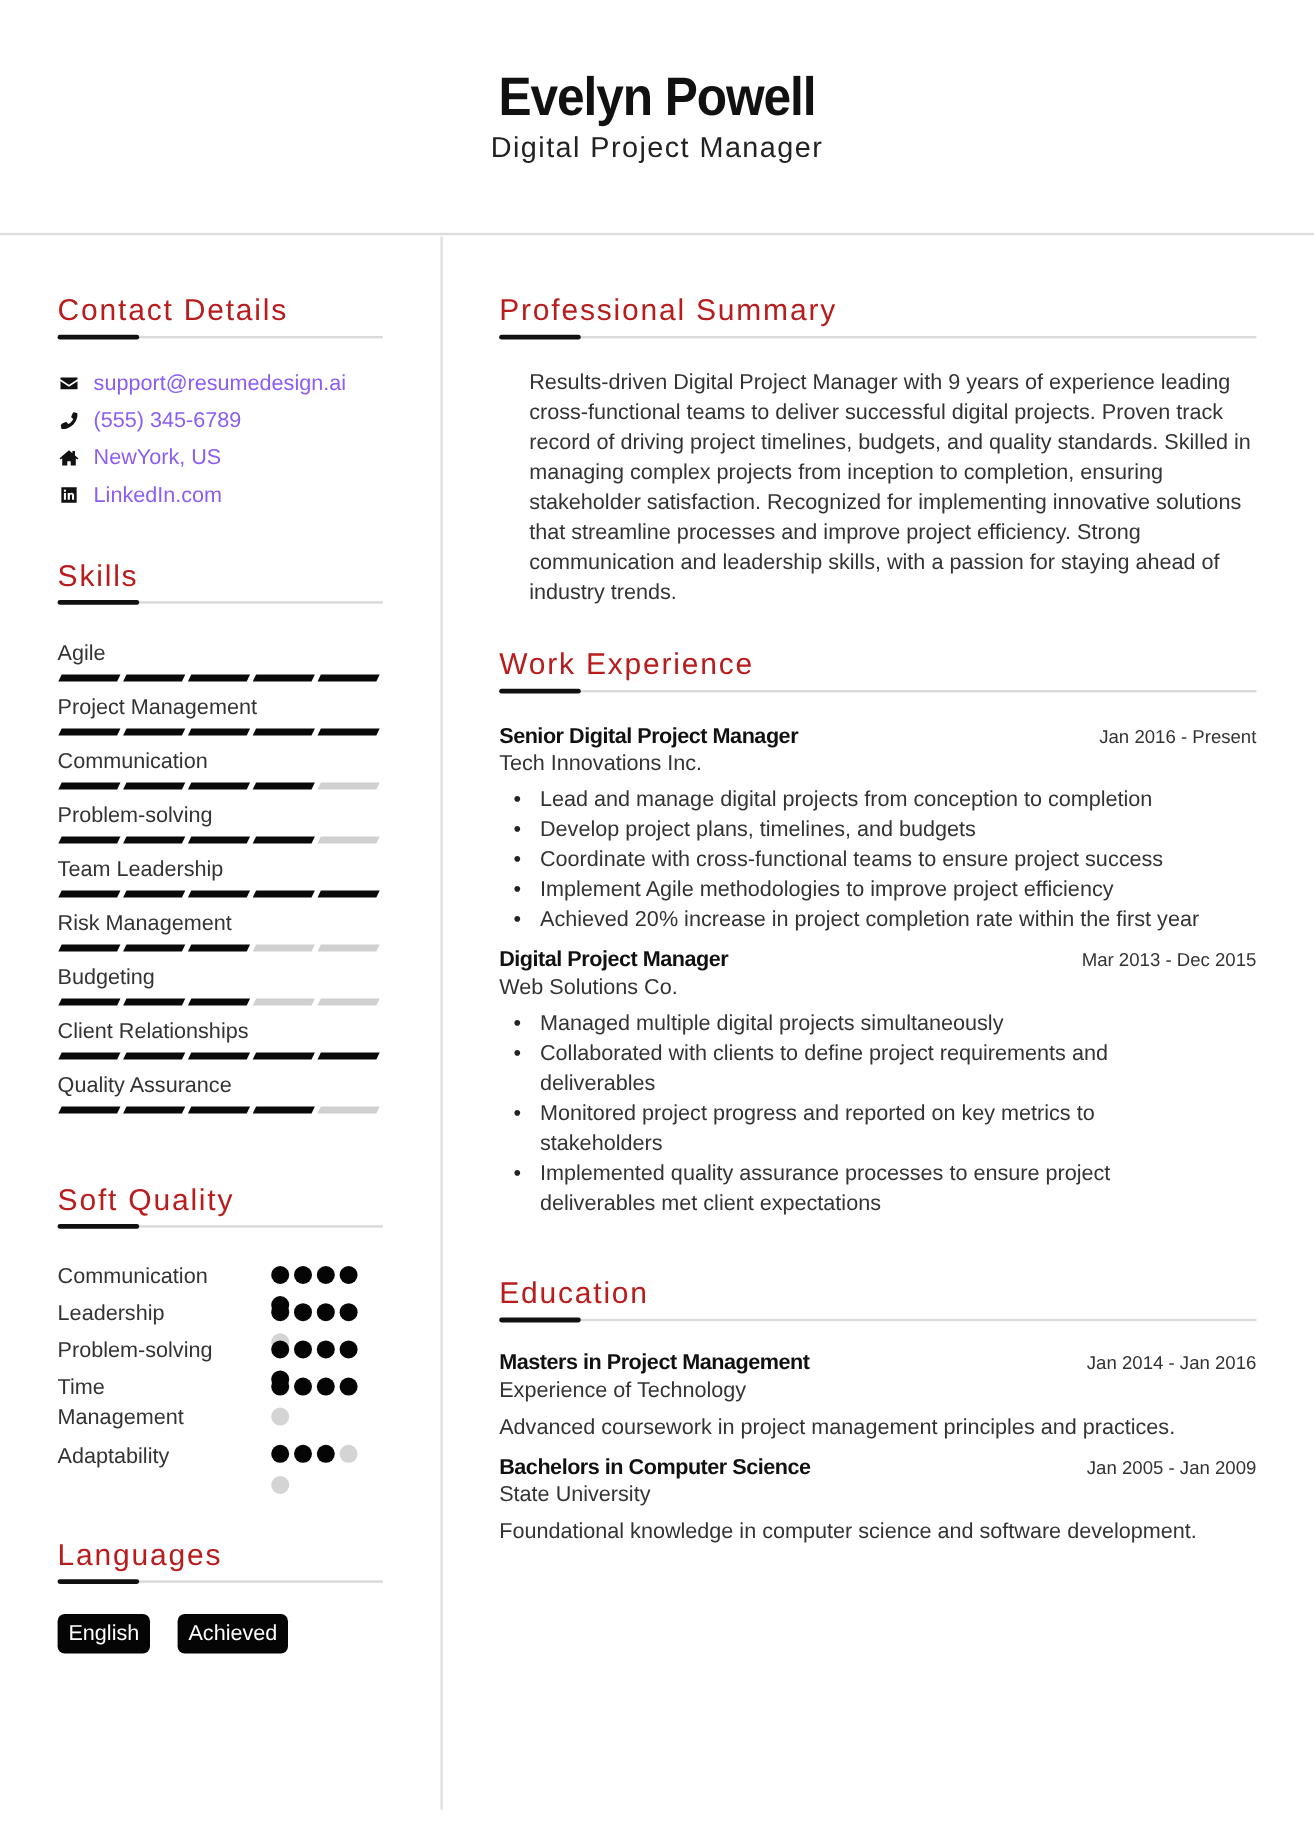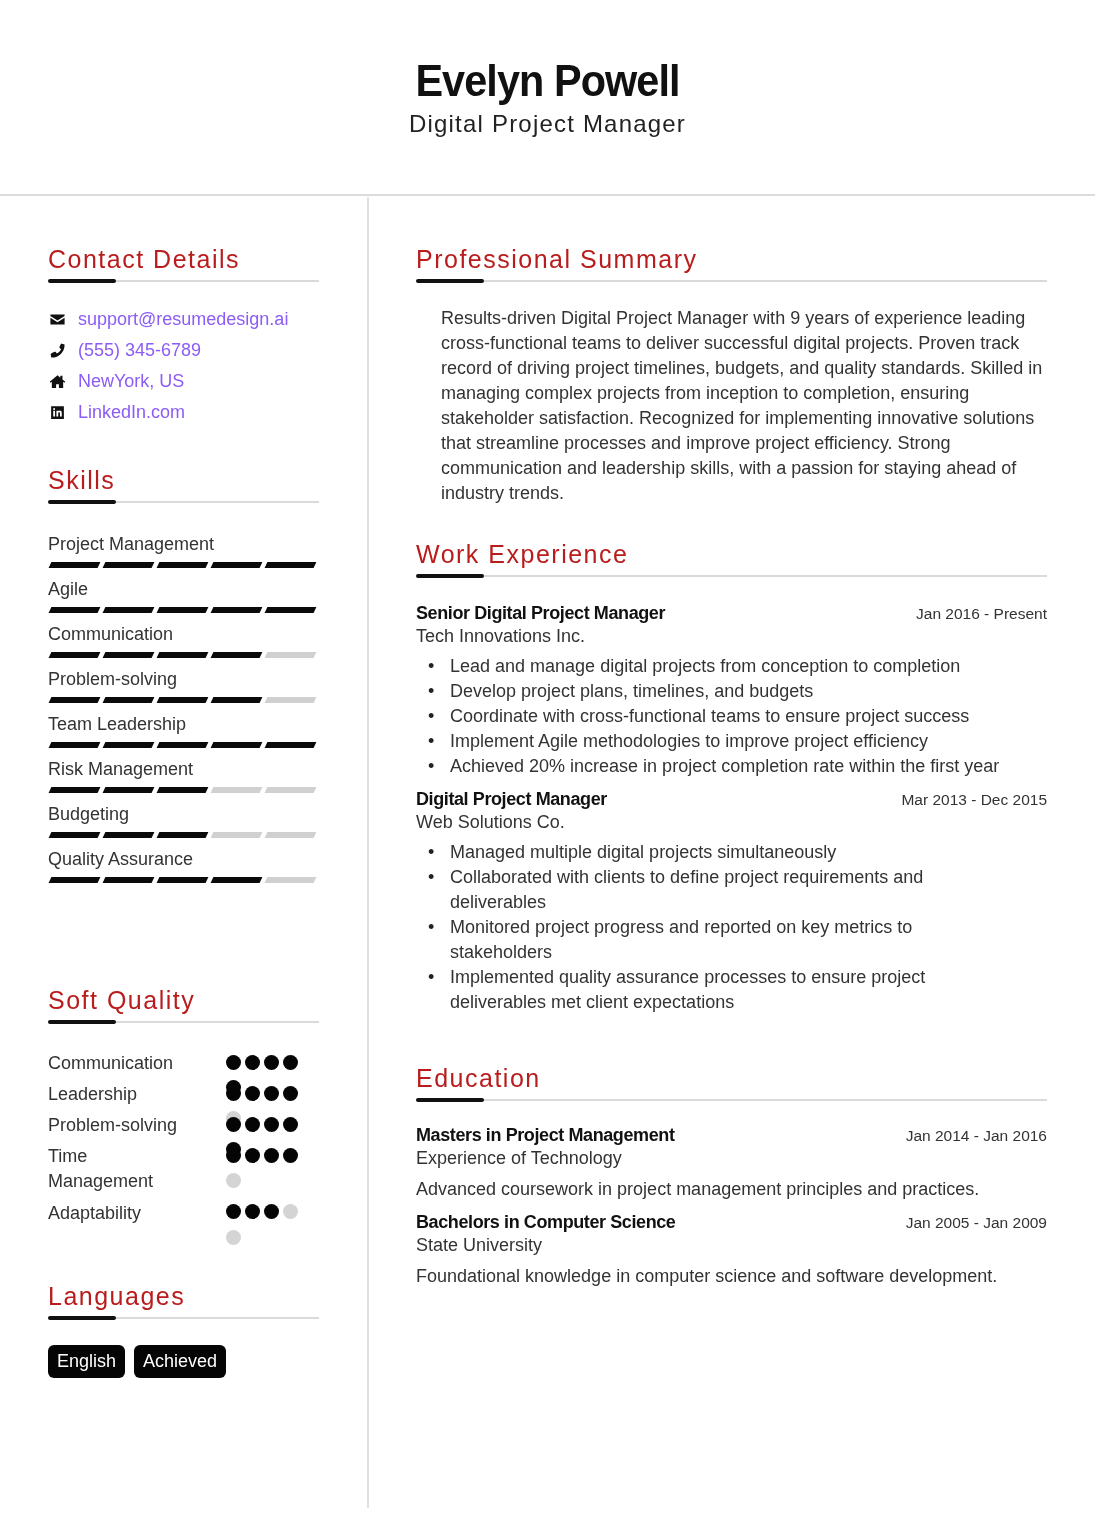--- a/index.html
+++ b/index.html
@@ -29,21 +29,21 @@
   .skill-label { font-size: 18px; color: #333; height: 26px; line-height: 26px; }
   .skill-bars { display: flex; gap: 5px; height: 19px; padding-top: 5px; padding-left: 2px; }
   .bar { width: 49px; height: 6px; transform: skewX(-25deg); background: #0a0a0a; }
   .bar.off { background: #d0d0d0; }
 
   .soft-row { display: flex; font-size: 18px; color: #333; }
   .soft-label { width: 178px; line-height: 25px; }
   .dot { position: absolute; width: 15px; height: 15px; border-radius: 50%; background: #050505; }
   .dot.off { background: #d4d4d4; }
 
-  .lang-wrap { display: flex; gap: 9px; margin-top: 26px; text-align: center; }
+  .lang-wrap { display: flex; gap: 23px; margin-top: 26px; text-align: center; }
   .lang { background: #050505; color: #fff; font-size: 18px; padding: 0 9px; height: 33px; line-height: 33px; border-radius: 6px; }
 
   .summary { margin-top: 24px; font-size: 18px; line-height: 25px; color: #333; margin-left: 25px; }
 
   .job-head { display: flex; justify-content: space-between; align-items: baseline; }
   .job-title { font-size: 18px; font-weight: bold; color: #111; letter-spacing: -0.4px; }
   .job-date { font-size: 15.5px; color: #333; }
   .job-company { font-size: 18px; color: #333; line-height: 24px; }
   .bullets { list-style: none; margin-top: 6px; }
   .bullets li { position: relative; padding-left: 34px; font-size: 18px; line-height: 25px; color: #333; }
@@ -106,40 +106,40 @@
   </div>
 
   <div style="position:absolute; top:268px; left:0; width:271px;">
     <div class="section-title">Skills</div>
     <div class="section-rule">
         <div class="base"></div>
         <div class="accent"></div>
       </div>
     <div id="skills-list" style="margin-top:28px;">
         <div class="skill">
+          <div class="skill-label">Agile</div>
+          <div class="skill-bars">
+            <div class="bar"></div>
+            <div class="bar"></div>
+            <div class="bar"></div>
+            <div class="bar"></div>
+            <div class="bar"></div>
+          </div>
+        </div>
+        <div class="skill">
           <div class="skill-label">Project Management</div>
           <div class="skill-bars">
             <div class="bar"></div>
             <div class="bar"></div>
             <div class="bar"></div>
             <div class="bar"></div>
             <div class="bar"></div>
           </div>
         </div>
         <div class="skill">
-          <div class="skill-label">Agile</div>
-          <div class="skill-bars">
-            <div class="bar"></div>
-            <div class="bar"></div>
-            <div class="bar"></div>
-            <div class="bar"></div>
-            <div class="bar"></div>
-          </div>
-        </div>
-        <div class="skill">
           <div class="skill-label">Communication</div>
           <div class="skill-bars">
             <div class="bar"></div>
             <div class="bar"></div>
             <div class="bar"></div>
             <div class="bar"></div>
             <div class="bar off"></div>
           </div>
         </div>
         <div class="skill">
@@ -173,20 +173,30 @@
           </div>
         </div>
         <div class="skill">
           <div class="skill-label">Budgeting</div>
           <div class="skill-bars">
             <div class="bar"></div>
             <div class="bar"></div>
             <div class="bar"></div>
             <div class="bar off"></div>
             <div class="bar off"></div>
+          </div>
+        </div>
+        <div class="skill">
+          <div class="skill-label">Client Relationships</div>
+          <div class="skill-bars">
+            <div class="bar"></div>
+            <div class="bar"></div>
+            <div class="bar"></div>
+            <div class="bar"></div>
+            <div class="bar"></div>
           </div>
         </div>
         <div class="skill">
           <div class="skill-label">Quality Assurance</div>
           <div class="skill-bars">
             <div class="bar"></div>
             <div class="bar"></div>
             <div class="bar"></div>
             <div class="bar"></div>
             <div class="bar off"></div>

